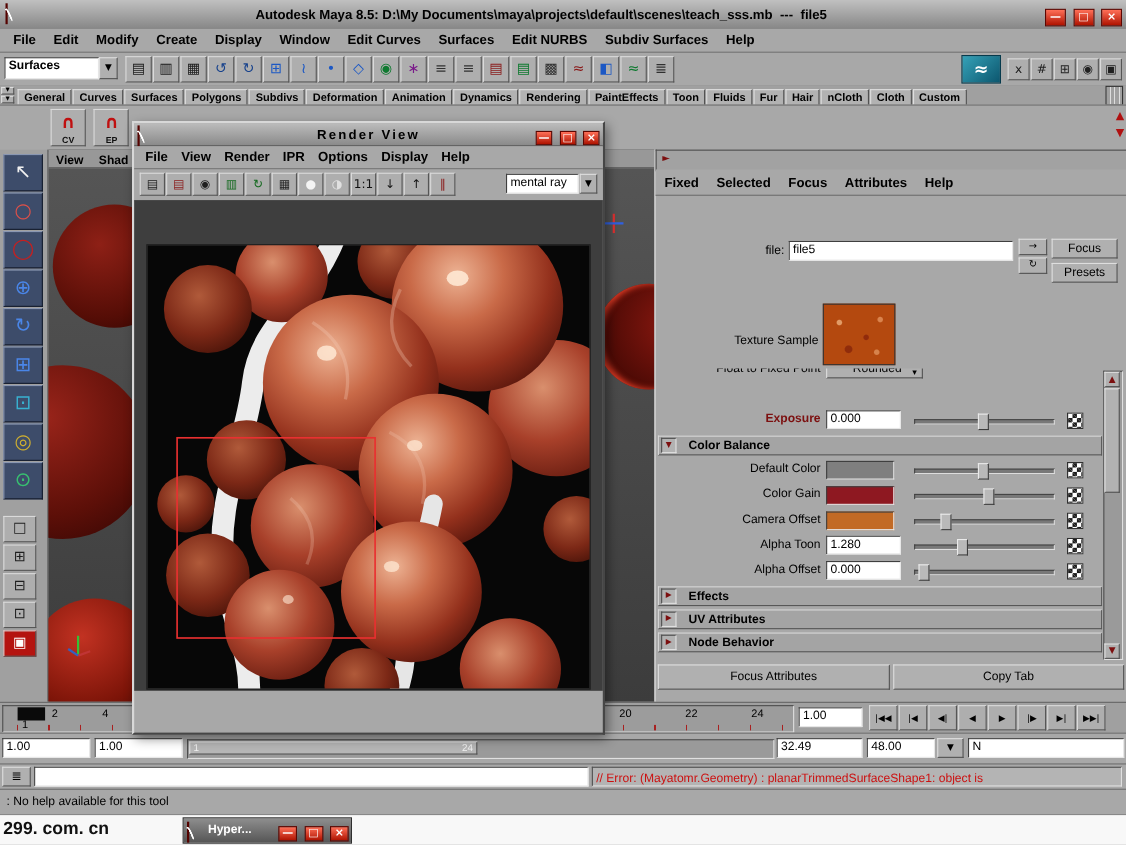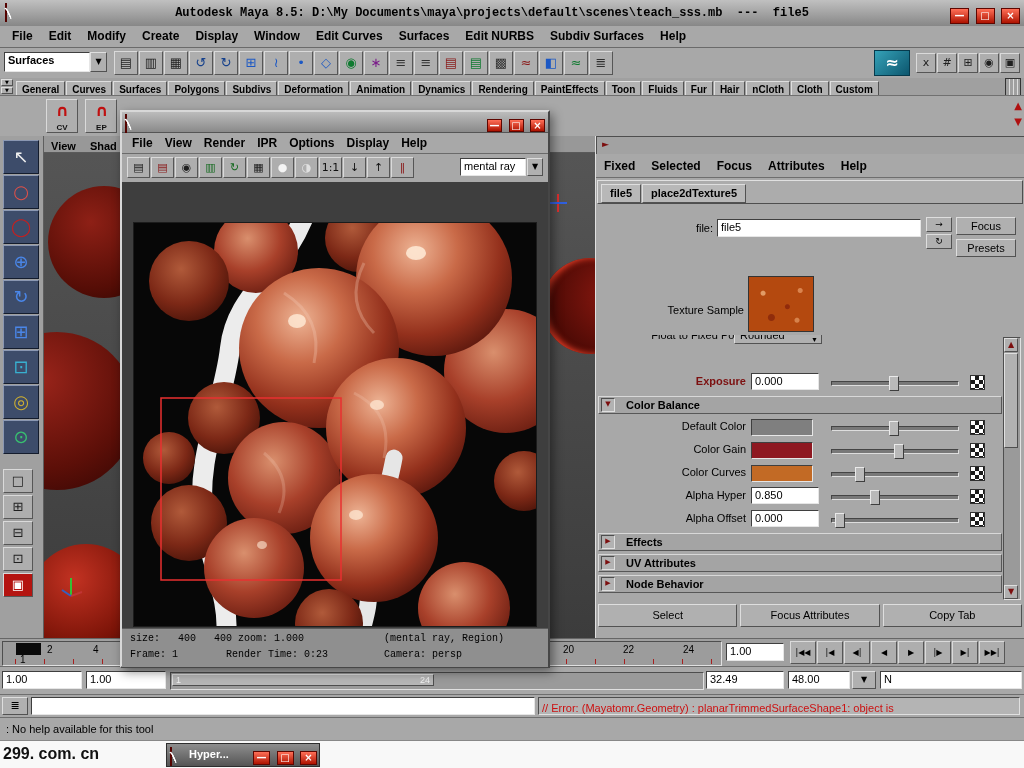--- a/index.html
+++ b/index.html
@@ -4,21 +4,21 @@
 <style>
   html,body{margin:0;padding:0}
   body{width:1024px;height:768px;position:relative;overflow:hidden;background:#a8a8a8;
        font-family:"Liberation Sans",sans-serif;color:#000}
   .r{position:absolute}
   .bo{border:1px solid;border-color:#e0e0e0 #4e4e4e #4e4e4e #e0e0e0}
   .bi{border:1px solid;border-color:#4e4e4e #e0e0e0 #e0e0e0 #4e4e4e}
   .field{background:#fff;border:1px solid;border-color:#3f3f3f #e6e6e6 #e6e6e6 #3f3f3f;
          font:11px "Liberation Sans",sans-serif;padding:1px 3px;box-sizing:border-box;overflow:hidden;white-space:nowrap}
   .b{font-weight:bold}
-  .mono{font-family:Liberation Mono, monospace}
+  .mono{font-family:Liberation Sans, sans-serif}
   .winbtn{background:linear-gradient(#ff7058,#ae1200);border:1px solid #5e0600;color:#fff;
           font:bold 10px/12px "DejaVu Sans",sans-serif;text-align:center;display:inline-block;
           width:17px;height:14px;margin-left:2px;box-sizing:border-box}
   .menu-item{display:inline-block;padding:3px 8px;font:bold 12px "Liberation Sans",sans-serif;white-space:nowrap}
   .tbi{width:24px;height:24px;background:#aeaeae;border:1px solid;border-color:#dadada #565656 #565656 #dadada;
        font:13px/21px "DejaVu Sans",sans-serif;text-align:center;box-sizing:border-box;
        display:inline-block;vertical-align:top;margin-right:1px;overflow:hidden}
   .maya-ico{background:radial-gradient(circle at 35% 35%,#ff6a50,#a50a00);border:1px solid #550300;box-sizing:border-box;position:relative}
   .maya-ico::after{content:"";position:absolute;left:22%;top:18%;width:55%;height:60%;
        border:2px solid #fff;border-radius:50%;border-left-color:transparent;border-bottom-color:transparent;transform:rotate(-25deg)}
@@ -160,39 +160,36 @@
   </svg>
 </div>
 
 <div class="r" style="left:595px;top:136px;width:429px;height:502px;background:#a8a8a8;border-left:1px solid #e0e0e0;box-sizing:border-box">
   <div class="r bi" style="left:0;top:0;width:428px;height:18px;background:#a2a2a2">
     <span class="r" style="left:5px;top:2px;font:9px 'DejaVu Sans',sans-serif;color:#7c0f0f">►</span>
   </div>
   <div class="r" style="left:0;top:18px;width:428px;height:24px;background:#a8a8a8;border-bottom:1px solid #6e6e6e;padding-top:2px;box-sizing:border-box">
     
   <span class="menu-item">Fixed</span><span class="menu-item">Selected</span><span class="menu-item">Focus</span><span class="menu-item">Attributes</span><span class="menu-item">Help</span></div>
-  <div class="r bo" style="left:1px;top:44px;width:426px;height:24px;background:#acacac;padding:2px 0 0 3px;box-sizing:border-box">
-    
-  <span class="shelf-tab" style="font-size:11px;padding:2px 8px;background:#b8b8b8">file5</span><span class="shelf-tab" style="font-size:11px;padding:2px 8px;background:#b8b8b8">place2dTexture5</span></div>
 
   <div class="r" style="left:0;top:70px;width:428px;height:129px">
     <span class="ae-lbl" style="top:16px;width:117px">file:</span>
     <span class="r field" style="left:121px;top:13px;width:204px;height:18px">file5</span>
     <span class="r ddbtn" style="left:330px;top:11px;width:26px;height:15px;line-height:13px;font-size:9px">→</span>
     <span class="r ddbtn" style="left:330px;top:28px;width:26px;height:15px;line-height:13px;font-size:9px">↻</span>
     <span class="r ddbtn b" style="left:360px;top:11px;width:60px;height:18px;font:11px/16px 'Liberation Sans',sans-serif">Focus</span>
     <span class="r ddbtn b" style="left:360px;top:33px;width:60px;height:18px;font:11px/16px 'Liberation Sans',sans-serif">Presets</span>
     <span class="ae-lbl" style="top:98px">Texture Sample</span>
     <span class="r noise" style="left: 152px; top: 70px; width: 64px; height: 54px; border: 1px solid rgb(51, 51, 51); background-color: rgb(180, 73, 15);"></span>
   </div>
 
   <div class="r" style="left:2px;top:199px;width:404px;height:265px;overflow:hidden">
     <div class="ae-row r" style="left:0;top:-9px;width:404px">
       <span class="ae-lbl" style="top:3px">Float to Fixed Point</span>
-      <span class="r ddbtn" style="left:136px;top:1px;width:88px;height:17px;text-align:left;padding-left:5px;font:11px/15px 'Liberation Sans',sans-serif">
+      <span class="r ddbtn" style="left:153px;top:1px;width:88px;height:17px;text-align:center;padding-left:5px;font:11px/15px 'Liberation Sans',sans-serif">
         <span>Rounded</span>
         <span class="r" style="right:3px;top:4px;font-size:7px">▼</span>
       </span>
     </div>
     <div style="height:14px"></div>
     <div class="ae-row">
       <span class="ae-lbl" style="top:3px;color:#7c1010;font-weight:bold">Exposure</span>
       <span class="field vfield">0.000</span>
       <span class="strack">
         <span class="shandle" style="left: 45%;"></span>
@@ -217,33 +214,33 @@
         <div class="ae-row">
           <span class="ae-lbl" style="top:3px">Color Gain</span>
           <span class="swatch" style="background: rgb(142, 24, 33);"></span>
           <span class="strack">
             <span class="shandle" style="left: 49%;"></span>
           </span>
           <span class="map-btn"></span>
         </div>
 
         <div class="ae-row">
-          <span class="ae-lbl" style="top:3px">Color Curves</span>
+          <span class="ae-lbl" style="top:3px">Camera Offset</span>
           <span class="swatch" style="background: rgb(194, 106, 37);"></span>
           <span class="strack">
             <span class="shandle" style="left: 18%;"></span>
           </span>
           <span class="map-btn"></span>
         </div>
       </div>
     <div>
 
         <div class="ae-row">
-          <span class="ae-lbl" style="top:3px">Alpha Hyper</span>
-          <span class="field vfield">0.850</span>
+          <span class="ae-lbl" style="top:3px">Alpha Toon</span>
+          <span class="field vfield">1.280</span>
           <span class="strack">
             <span class="shandle" style="left: 30%;"></span>
           </span>
           <span class="map-btn"></span>
         </div>
 
         <div class="ae-row">
           <span class="ae-lbl" style="top:3px">Alpha Offset</span>
           <span class="field vfield">0.000</span>
           <span class="strack">
@@ -273,21 +270,20 @@
   </div>
 
   <div class="r bi" style="right:3px;top:201px;width:16px;height:261px;background:#9a9a9a">
     <span class="r ddbtn" style="left:0;top:0;width:14px;height:14px;line-height:12px;color:#7c0f0f">▲</span>
     <span class="r bo" style="left:0;top:15px;width:14px;height:95px;background:#b2b2b2;box-sizing:border-box"></span>
     <span class="r ddbtn" style="left:0;bottom:0;width:14px;height:14px;line-height:12px;color:#7c0f0f">▼</span>
   </div>
 
   <div class="r" style="left:2px;top:468px;width:424px;height:24px;display:flex;gap:3px">
 
-  <span class="ddbtn" style="flex:1;font:11px/21px 'Liberation Sans',sans-serif;height:23px">Select</span>
       <span class="ddbtn" style="flex:1;font:11px/21px 'Liberation Sans',sans-serif;height:23px">Focus Attributes</span>
       <span class="ddbtn" style="flex:1;font:11px/21px 'Liberation Sans',sans-serif;height:23px">Copy Tab</span>
     </div>
 </div>
 
 <div class="r" style="left:0;top:638px;width:1024px;height:28px;background:#a0a0a0;border-top:1px solid #666">
   <div class="r bi" style="left:2px;top:2px;width:718px;height:23px;background:#9c9c9c">
     <span class="r" style="left:13px;top:1px;width:25px;height:12px;background:#0a0a0a"></span>
     <span class="r" style="left:17px;top:12px;font:10px 'Liberation Sans',sans-serif">1</span>
     <span>
@@ -338,20 +334,21 @@
       <span class="winbtn">□</span>
       <span class="winbtn">×</span>
     </span>
   </div>
 </div>
 
 <div class="r" style="left:120px;top:110px;width:430px;height:558px;background:#a8a8a8;z-index:10;
             border:2px solid;border-color:#d8d8d8 #464646 #464646 #d8d8d8;box-sizing:border-box;box-shadow:3px 4px 10px rgba(0,0,0,.45)">
   <div class="r" style="left:0;top:0;width:426px;height:20px;background:linear-gradient(#bcbcbc,#8a8a8a);border-bottom:1px solid #555">
     <span class="r maya-ico" style="left:3px;top:3px;width:14px;height:14px"></span>
+    <span class="r b" style="left:0;right:0;top:3px;text-align:center;font-size:12px;letter-spacing:2px">Render View</span>
     <span class="r" style="right:3px;top:3px">
       <span class="winbtn" style="width:15px;height:13px;line-height:11px">—</span>
       <span class="winbtn" style="width:15px;height:13px;line-height:11px">□</span>
       <span class="winbtn" style="width:15px;height:13px;line-height:11px">×</span>
     </span>
   </div>
   <div class="r" style="left:0;top:21px;width:426px;height:21px;background:#a8a8a8;border-bottom:1px solid #6a6a6a;padding-left:4px;box-sizing:border-box">
     
   <span class="menu-item" style="padding:2px 6px">File</span><span class="menu-item" style="padding:2px 6px">View</span><span class="menu-item" style="padding:2px 6px">Render</span><span class="menu-item" style="padding:2px 6px">IPR</span><span class="menu-item" style="padding:2px 6px">Options</span><span class="menu-item" style="padding:2px 6px">Display</span><span class="menu-item" style="padding:2px 6px">Help</span></div>
   <div class="r" style="left:0;top:42px;width:426px;height:28px;background:#a8a8a8;border-bottom:1px solid #6a6a6a">
@@ -403,19 +400,13 @@
       <path d="M150,70 q40,25 30,70 M230,40 q-20,40 10,70" stroke="rgba(245,205,185,0.3)" stroke-width="3" fill="none"></path>
       <path d="M220,170 q40,20 30,65 M130,230 q30,25 15,60" stroke="rgba(245,205,185,0.25)" stroke-width="3" fill="none"></path>
       <ellipse cx="282" cy="30" rx="10" ry="7" fill="rgba(255,235,215,0.85)"></ellipse>
       <ellipse cx="163" cy="98" rx="9" ry="7" fill="rgba(255,235,215,0.8)"></ellipse>
       <ellipse cx="243" cy="182" rx="7" ry="5" fill="rgba(255,235,215,0.7)"></ellipse>
       <ellipse cx="222" cy="292" rx="7" ry="5" fill="rgba(255,235,215,0.7)"></ellipse>
       <ellipse cx="128" cy="322" rx="5" ry="4" fill="rgba(255,235,215,0.6)"></ellipse>
       <rect x="27" y="175" width="180" height="182" fill="none" stroke="#e93030" stroke-width="1.5"></rect>
     </svg>
   </div>
-  <div class="r mono" style="left:0;top:516px;width:426px;height:38px;background:#8f8f8f;border-top:1px solid #5a5a5a;font-size:10px">
-    <span class="r" style="left:8px;top:4px;white-space:pre">size:   400   400 zoom: 1.000</span>
-    <span class="r" style="left:262px;top:4px;white-space:pre">(mental ray, Region)</span>
-    <span class="r" style="left:8px;top:20px;white-space:pre">Frame: 1        Render Time: 0:23</span>
-    <span class="r" style="left:262px;top:20px;white-space:pre">Camera: persp</span>
-  </div>
 </div>
 
 </body></html>

